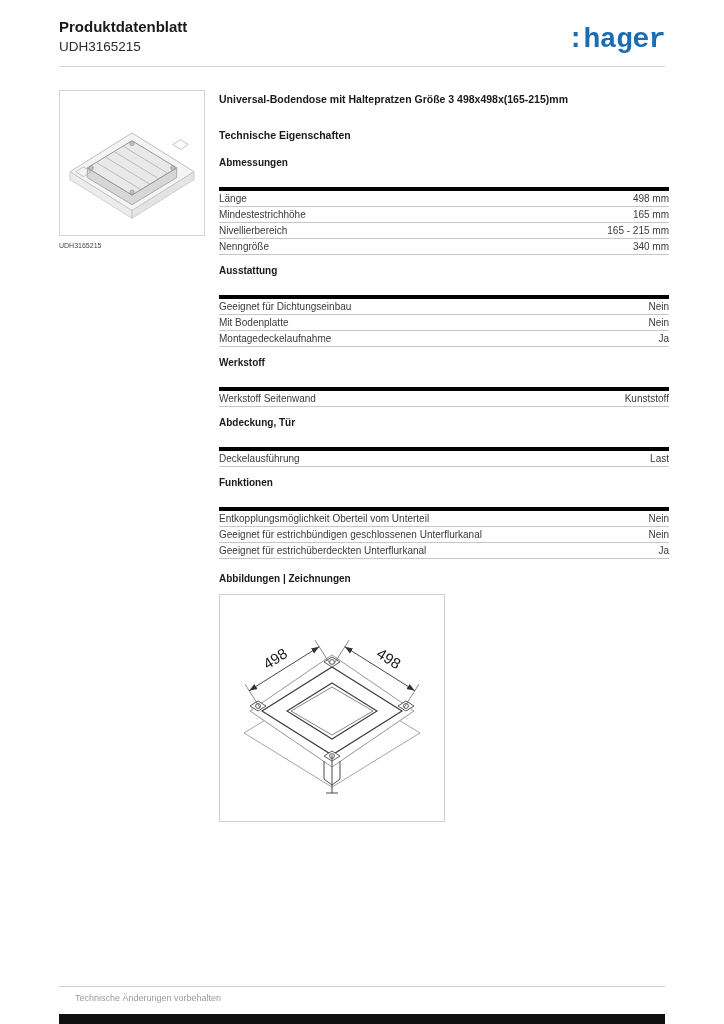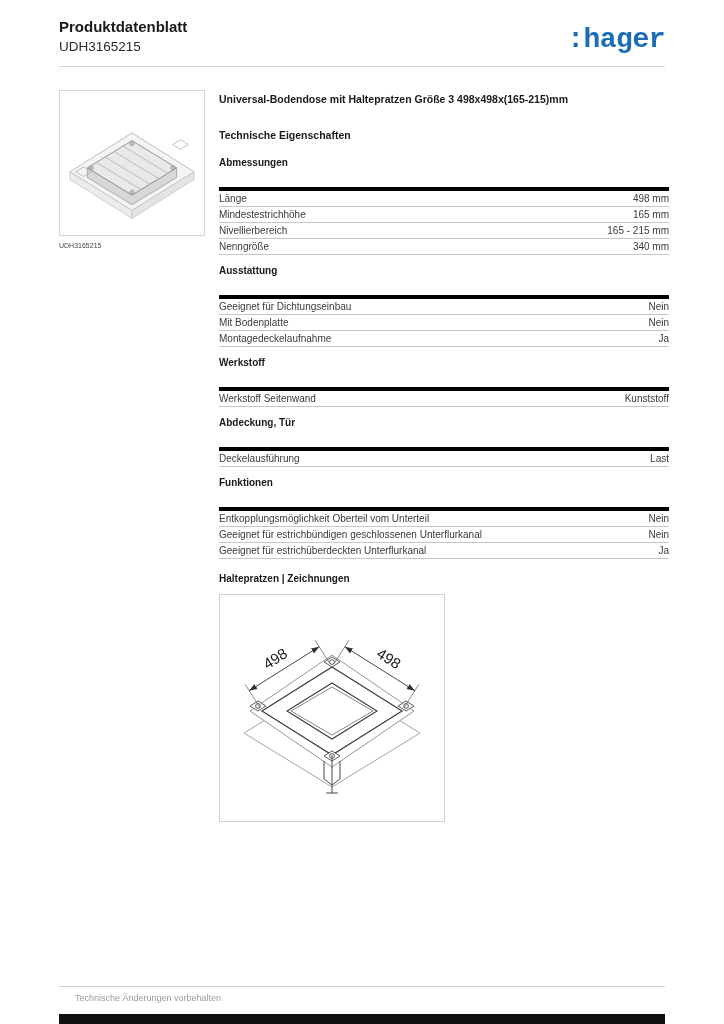--- a/index.html
+++ b/index.html
@@ -162,21 +162,21 @@
             <span class="spec-label">Geeignet für estrichbündigen geschlossenen Unterflurkanal</span>
             <span class="spec-value">Nein</span>
           </div>
           <div class="spec-row">
             <span class="spec-label">Geeignet für estrichüberdeckten Unterflurkanal</span>
             <span class="spec-value">Ja</span>
           </div>
         </section>
       </div>
 
-    <div class="drawings-title">Haltepratzen | Zeichnungen</div>
+    <div class="drawings-title">Abbildungen | Zeichnungen</div>
     <div class="drawing-box">
       <svg width="224" height="226" viewBox="0 0 224 226">
         <defs>
           <marker id="arr" markerWidth="9" markerHeight="8" refX="8" refY="4" orient="auto-start-reverse" markerUnits="userSpaceOnUse">
             <path d="M0,1 L8,4 L0,7 z" fill="#333"></path>
           </marker>
         </defs>
 
         <polygon points="112,84 200,138 112,192 24,138" fill="none" stroke="#9a9a9a" stroke-width="0.9"></polygon>
 

